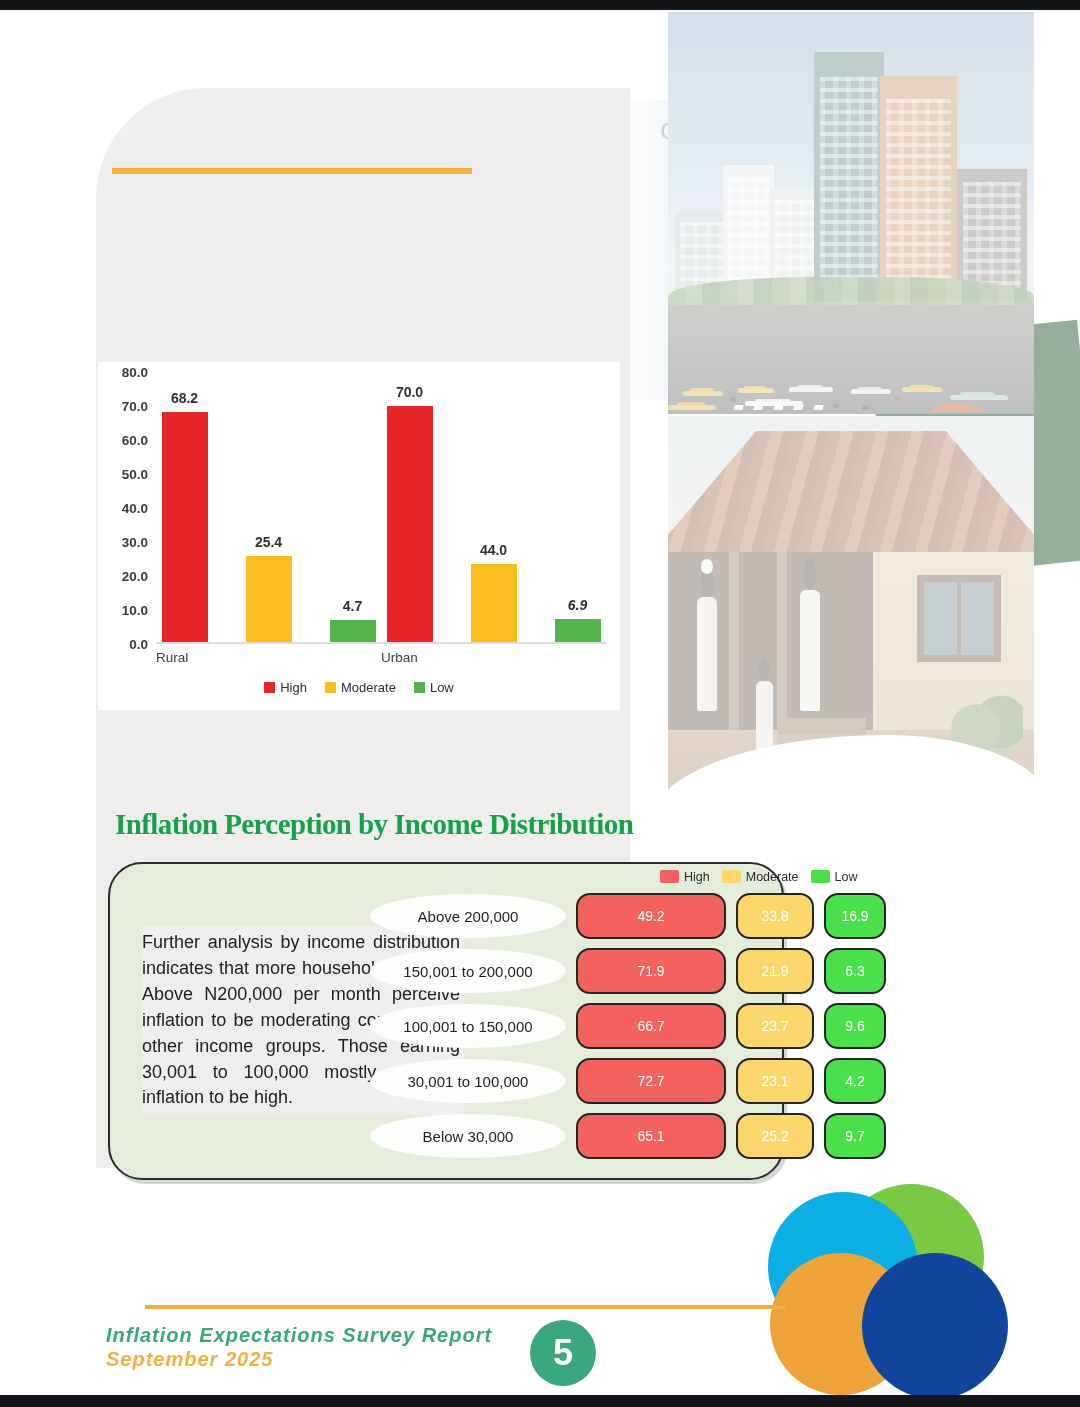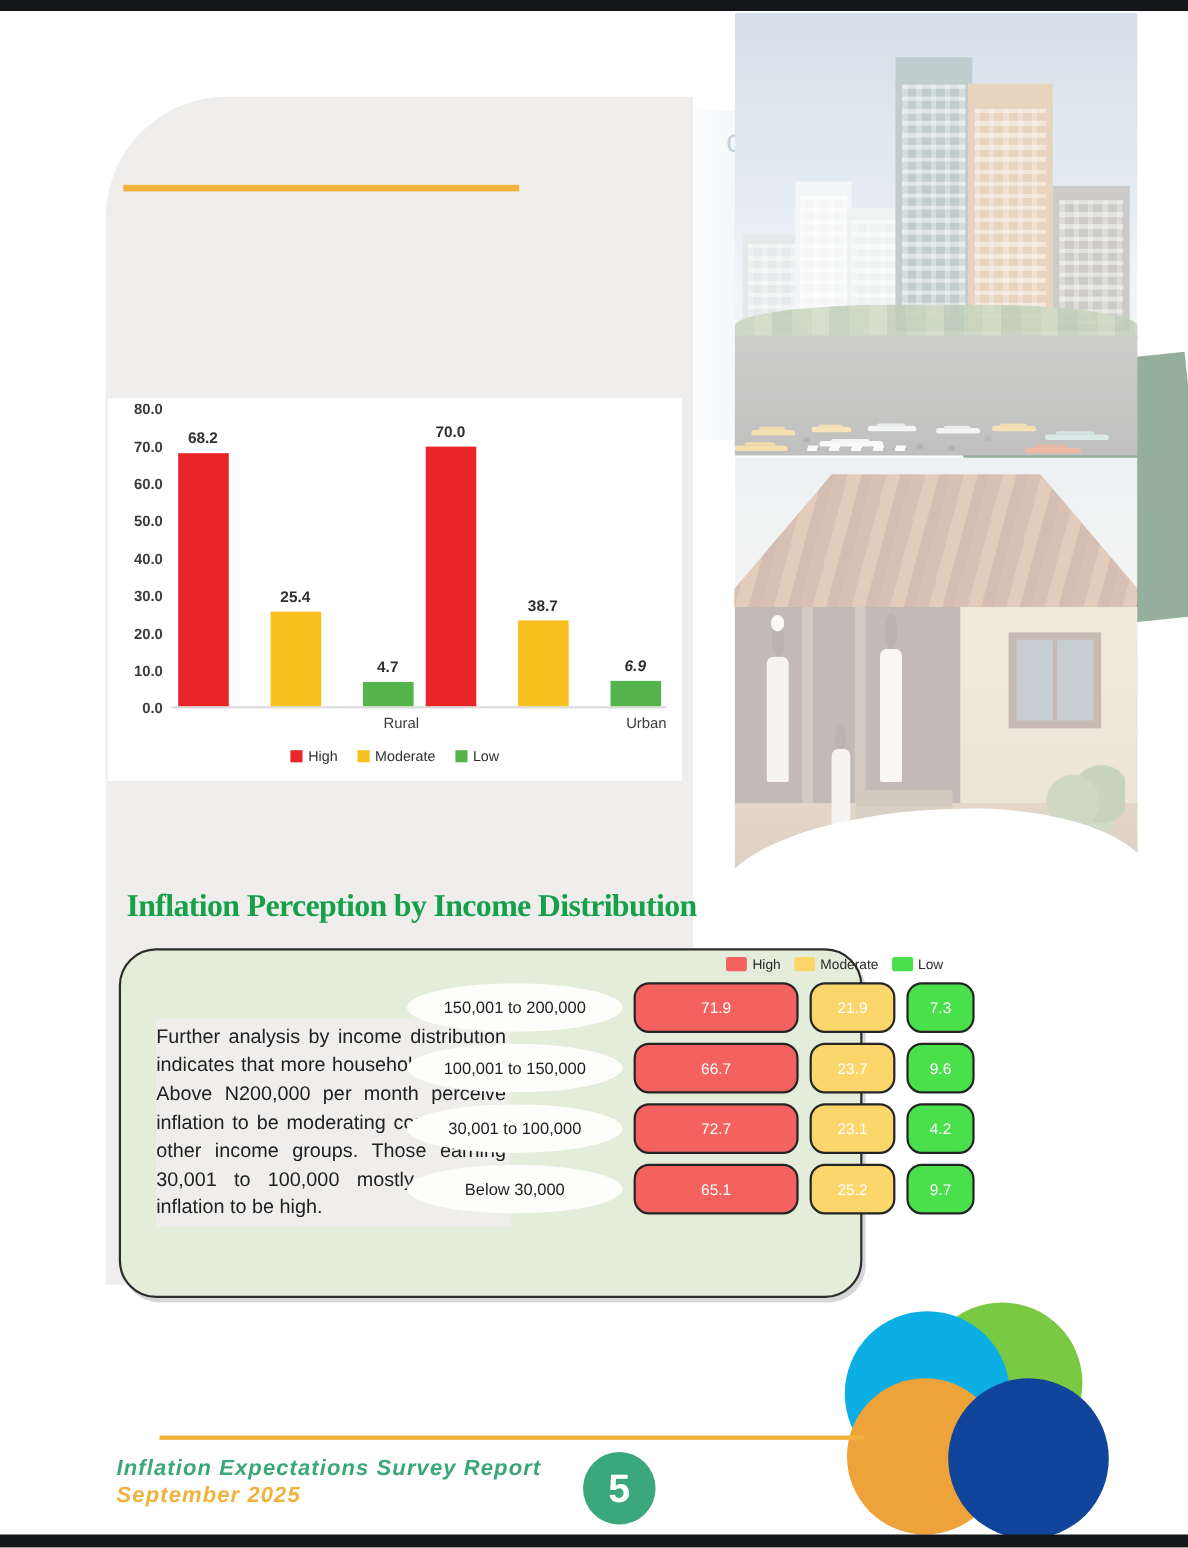--- a/index.html
+++ b/index.html
@@ -307,21 +307,21 @@
     left: 50%; transform: translateX(-50%);
     font-size: 14px; font-weight: bold; color: #2f2f2f;
     white-space: nowrap;
   }
   .cat-labels {
     position: absolute;
     left: 58px; right: 14px; top: 288px;
     display: flex;
   }
   .cat-labels > div {
-    flex: 1 1 0; text-align: right;
+    flex: 1 1 0; text-align: left;
     font-size: 13.5px; color: #3c3c3c;
   }
   .chart-legend {
     position: absolute;
     left: 0; right: 0; top: 318px;
     display: flex; justify-content: center; gap: 18px;
     font-size: 13px; color: #2f2f2f;
   }
   .chart-legend span.sw {
     display: inline-block; width: 11px; height: 11px;
@@ -556,21 +556,21 @@
               <div class="bar-val" style="bottom: calc(8% + 6px);">4.7</div>
               <div class="bar" style="height: 8%; background: rgb(85, 179, 75);"></div>
             </div>
           </div>
           <div class="group">
             <div class="bar-wrap">
               <div class="bar-val" style="bottom: calc(87.5% + 6px);">70.0</div>
               <div class="bar" style="height: 87.5%; background: rgb(232, 38, 42);"></div>
             </div>
             <div class="bar-wrap">
-              <div class="bar-val" style="bottom: calc(29% + 6px);">38.7</div>
+              <div class="bar-val" style="bottom: calc(29% + 6px);">44.0</div>
               <div class="bar" style="height: 29%; background: rgb(247, 192, 31);"></div>
             </div>
             <div class="bar-wrap">
               <div class="bar-val" style="bottom: calc(8.625% + 6px); font-style: italic;">6.9</div>
               <div class="bar" style="height: 8.625%; background: rgb(85, 179, 75);"></div>
             </div>
           </div>
         </div>
     </div>
     <div class="cat-labels" id="catlabels">
@@ -603,24 +603,30 @@
     <div>
       <span class="sw" style="background:#FAD66B"></span><span>Moderate</span>
     </div>
     <div>
       <span class="sw" style="background:#49E04B"></span><span>Low</span>
     </div>
   </div>
 
   <div class="income-rows" id="incomerows">
       <div class="income-row">
+        <div class="row-label">Above 200,000</div>
+        <div class="cellbox cell-high">49.2</div>
+        <div class="cellbox cell-mod">33.8</div>
+        <div class="cellbox cell-low">16.9</div>
+      </div>
+      <div class="income-row">
         <div class="row-label">150,001 to 200,000</div>
         <div class="cellbox cell-high">71.9</div>
         <div class="cellbox cell-mod">21.9</div>
-        <div class="cellbox cell-low">7.3</div>
+        <div class="cellbox cell-low">6.3</div>
       </div>
       <div class="income-row">
         <div class="row-label">100,001 to 150,000</div>
         <div class="cellbox cell-high">66.7</div>
         <div class="cellbox cell-mod">23.7</div>
         <div class="cellbox cell-low">9.6</div>
       </div>
       <div class="income-row">
         <div class="row-label">30,001 to 100,000</div>
         <div class="cellbox cell-high">72.7</div>

